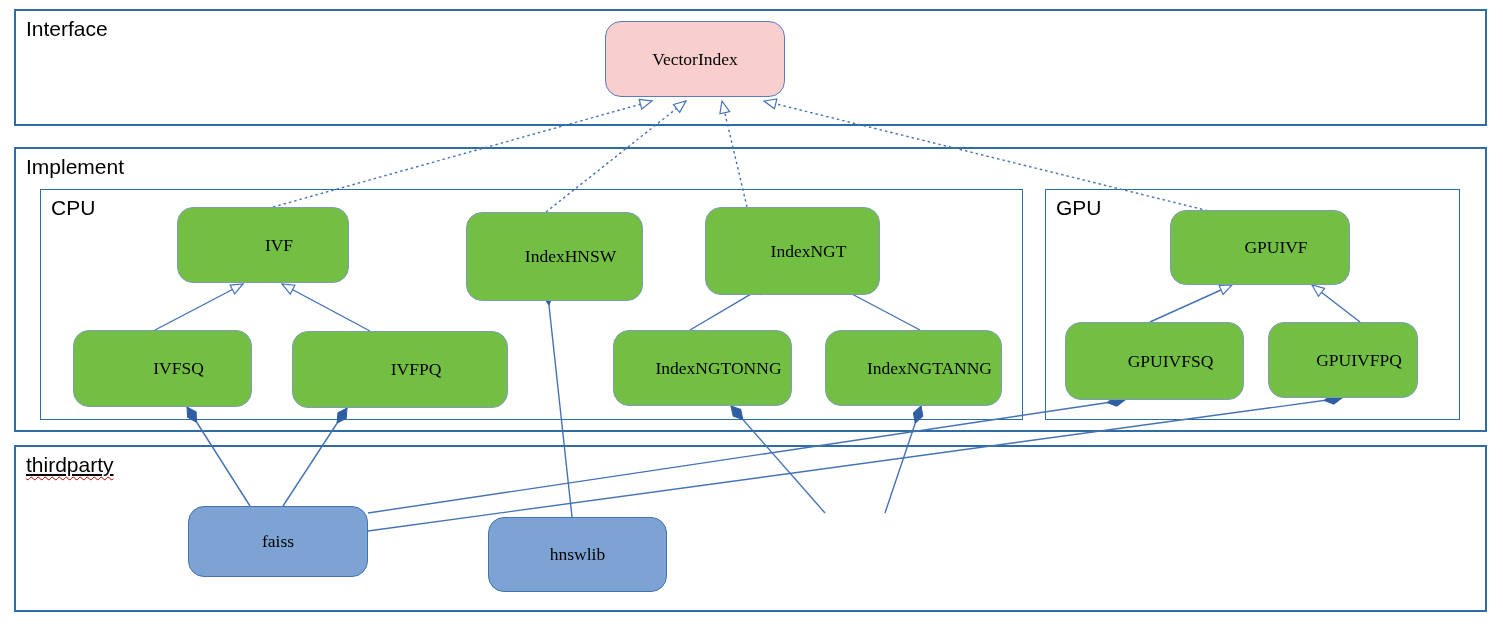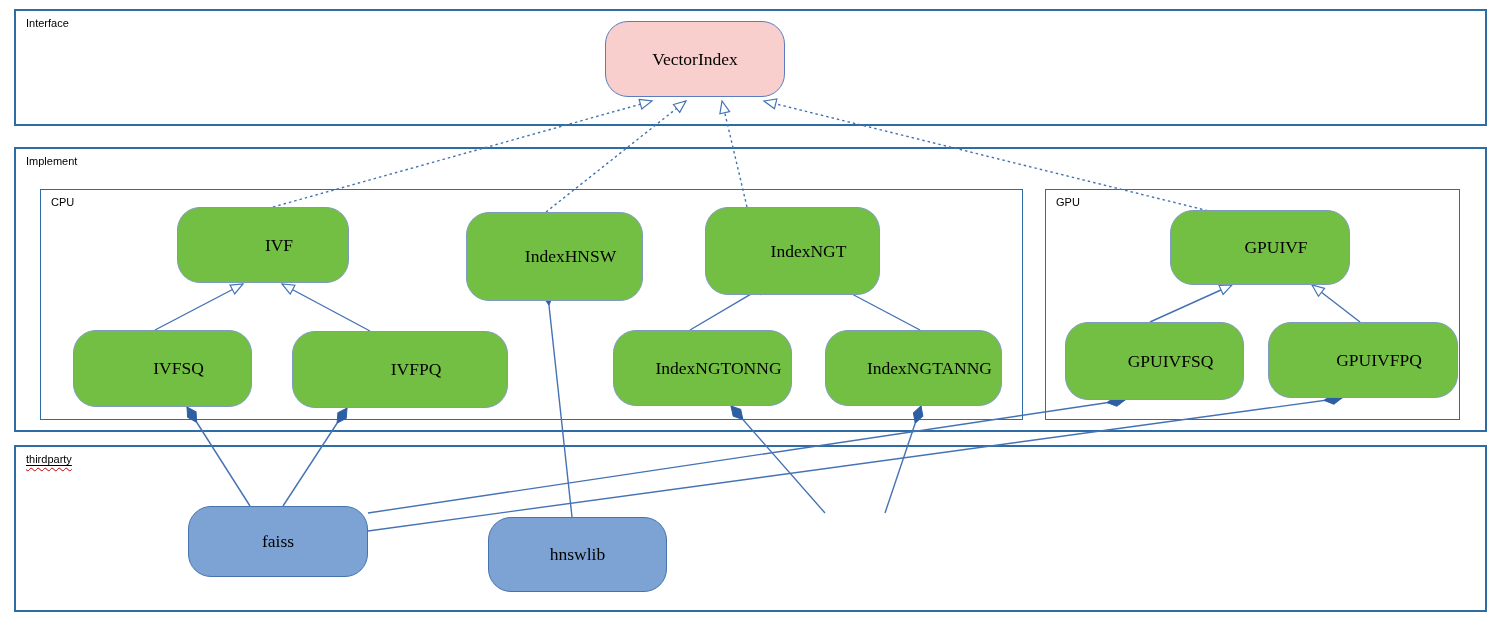--- a/index.html
+++ b/index.html
@@ -1,30 +1,30 @@
 <!DOCTYPE html>
 <html><head>
 <meta charset="utf-8">
 <style>
   html,body { margin:0; padding:0; background:#ffffff; }
   .canvas { position:relative; width:1503px; height:628px; background:#ffffff; overflow:hidden;
             font-family:"Liberation Sans", sans-serif; }
 
   .container { position:absolute; border:2px solid #2e6da4; background:transparent; z-index:1; box-sizing:border-box; }
-  .clabel { display:inline-block; margin:6px 0 0 10px; font-size:11px; color:#000;
+  .clabel { display:inline-block; margin:6px 0 0 10px; font-size:21px; color:#000;
             font-family:"Liberation Sans", sans-serif; }
   .spell-outer { text-decoration-line:underline; text-decoration-style:wavy; text-decoration-color:#c00000;
                  text-decoration-thickness:1px; text-underline-offset:4px; }
   .spell-inner { text-decoration:underline solid #000; text-underline-offset:2px; }
 
   svg.edges { position:absolute; left:0; top:0; z-index:2; }
   .edge { stroke:#4472b4; stroke-width:1.4; fill:none; }
   .edge.dotted { stroke-dasharray:2.5,3; }
 
-  .node { position:absolute; z-index:3; border-radius:23px; box-sizing:border-box;
+  .node { position:absolute; z-index:3; border-radius:16px; box-sizing:border-box;
           display:flex; align-items:center; justify-content:center;
           font-family:"Liberation Serif", "DejaVu Serif", serif; font-size:17.5px; color:#000; }
   .green { background:#72bf44; border:1.5px solid #7e9bbd;padding-left:32px; }
   .pink  { background:#f8cfcd; border:1.5px solid #5b7cc0; }
   .blue  { background:#7ca3d4; border:1.5px solid #4673ab; }
 </style>
 </head>
 <body>
 
 <div class="canvas">
@@ -101,21 +101,21 @@
   <div class="node green" style="left:825px;top:330px;width:177px;height:76px">
     <span>IndexNGTANNG</span>
   </div>
 
   <div class="node green" style="left:1170px;top:210px;width:180px;height:75px">
     <span>GPUIVF</span>
   </div>
   <div class="node green" style="left:1065px;top:322px;width:179px;height:78px">
     <span>GPUIVFSQ</span>
   </div>
-  <div class="node green" style="left:1268px;top:322px;width:190px;height:76px">
+  <div class="node green" style="left:1268px;top:322px;width:150px;height:76px">
     <span>GPUIVFPQ</span>
   </div>
 
   <div class="node blue" style="left:188px;top:506px;width:180px;height:71px">
     <span>faiss</span>
   </div>
   <div class="node blue" style="left:488px;top:517px;width:179px;height:75px">
     <span>hnswlib</span>
   </div>
 

